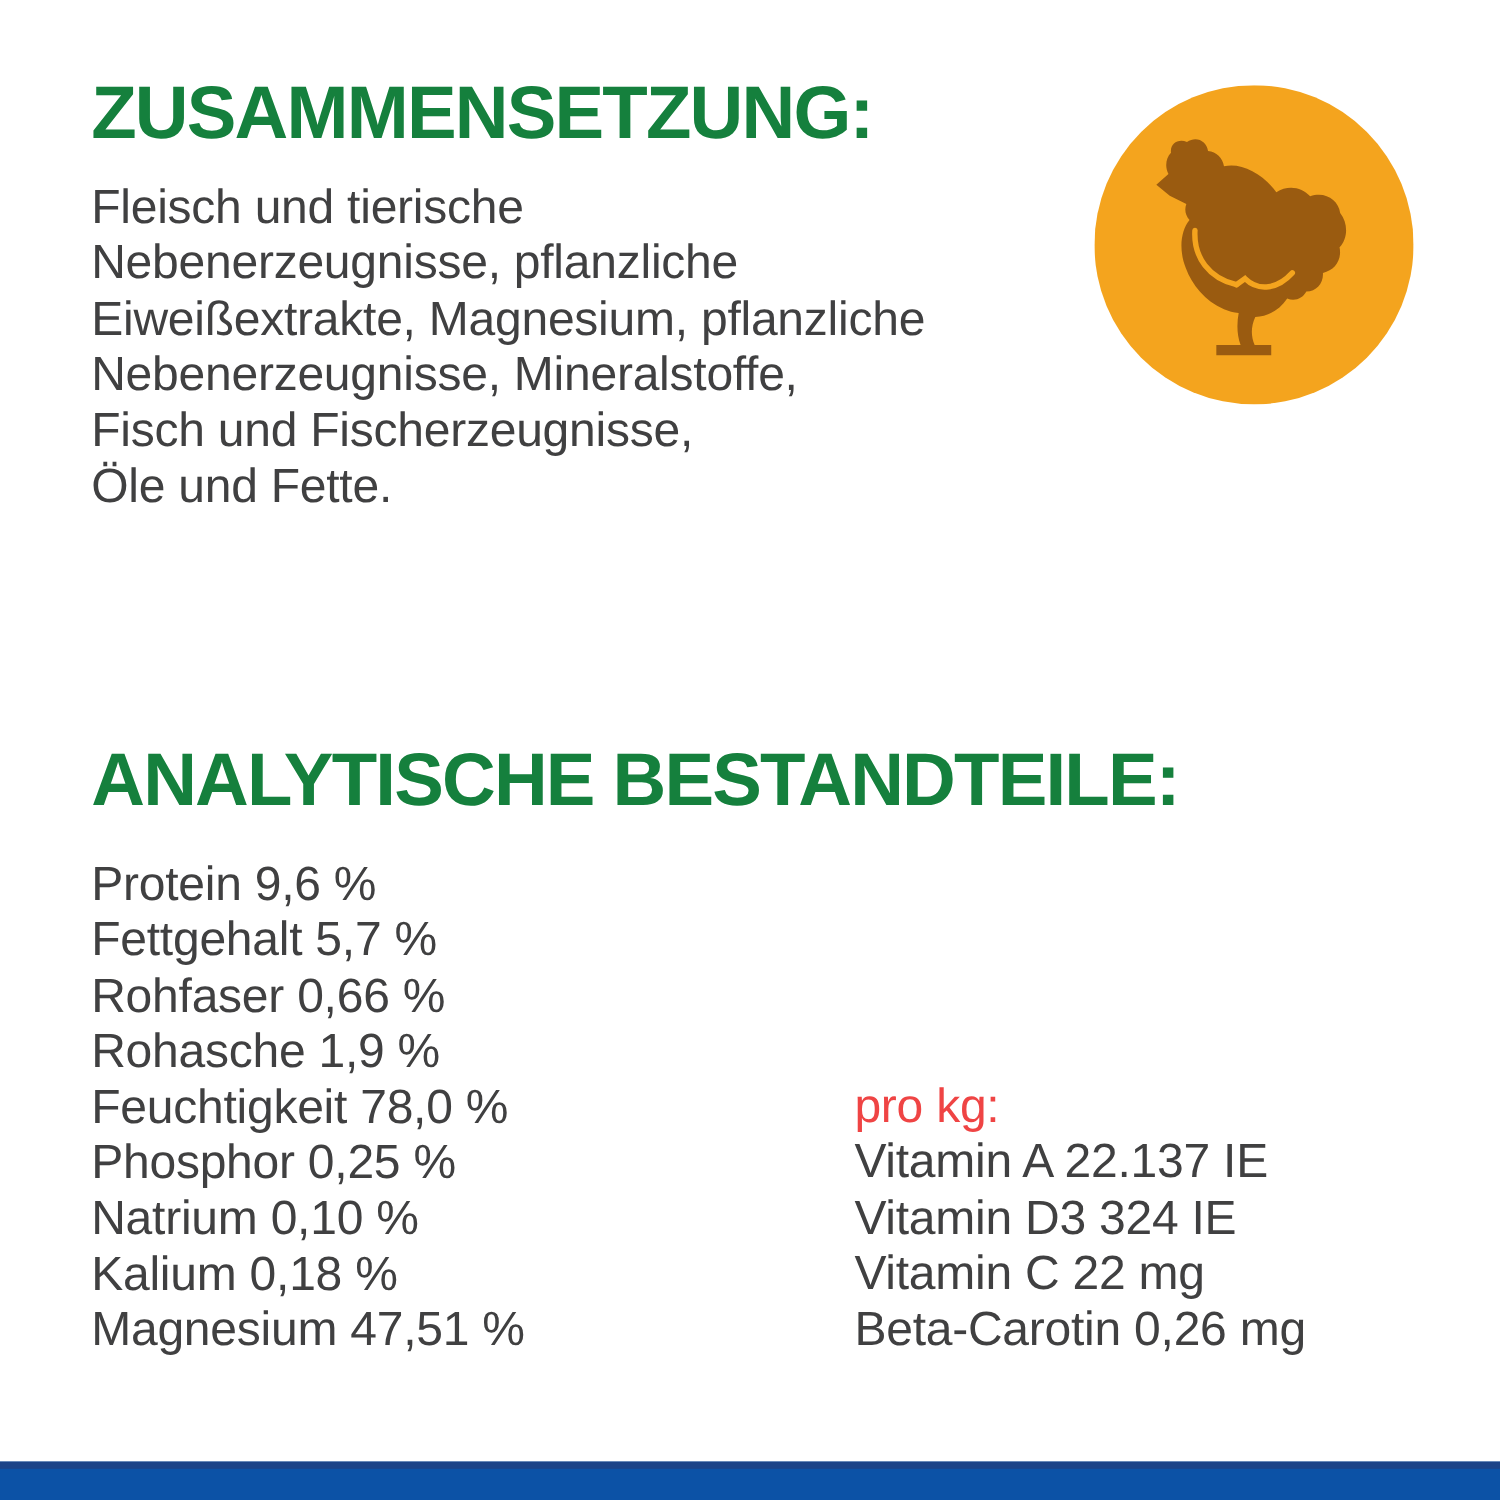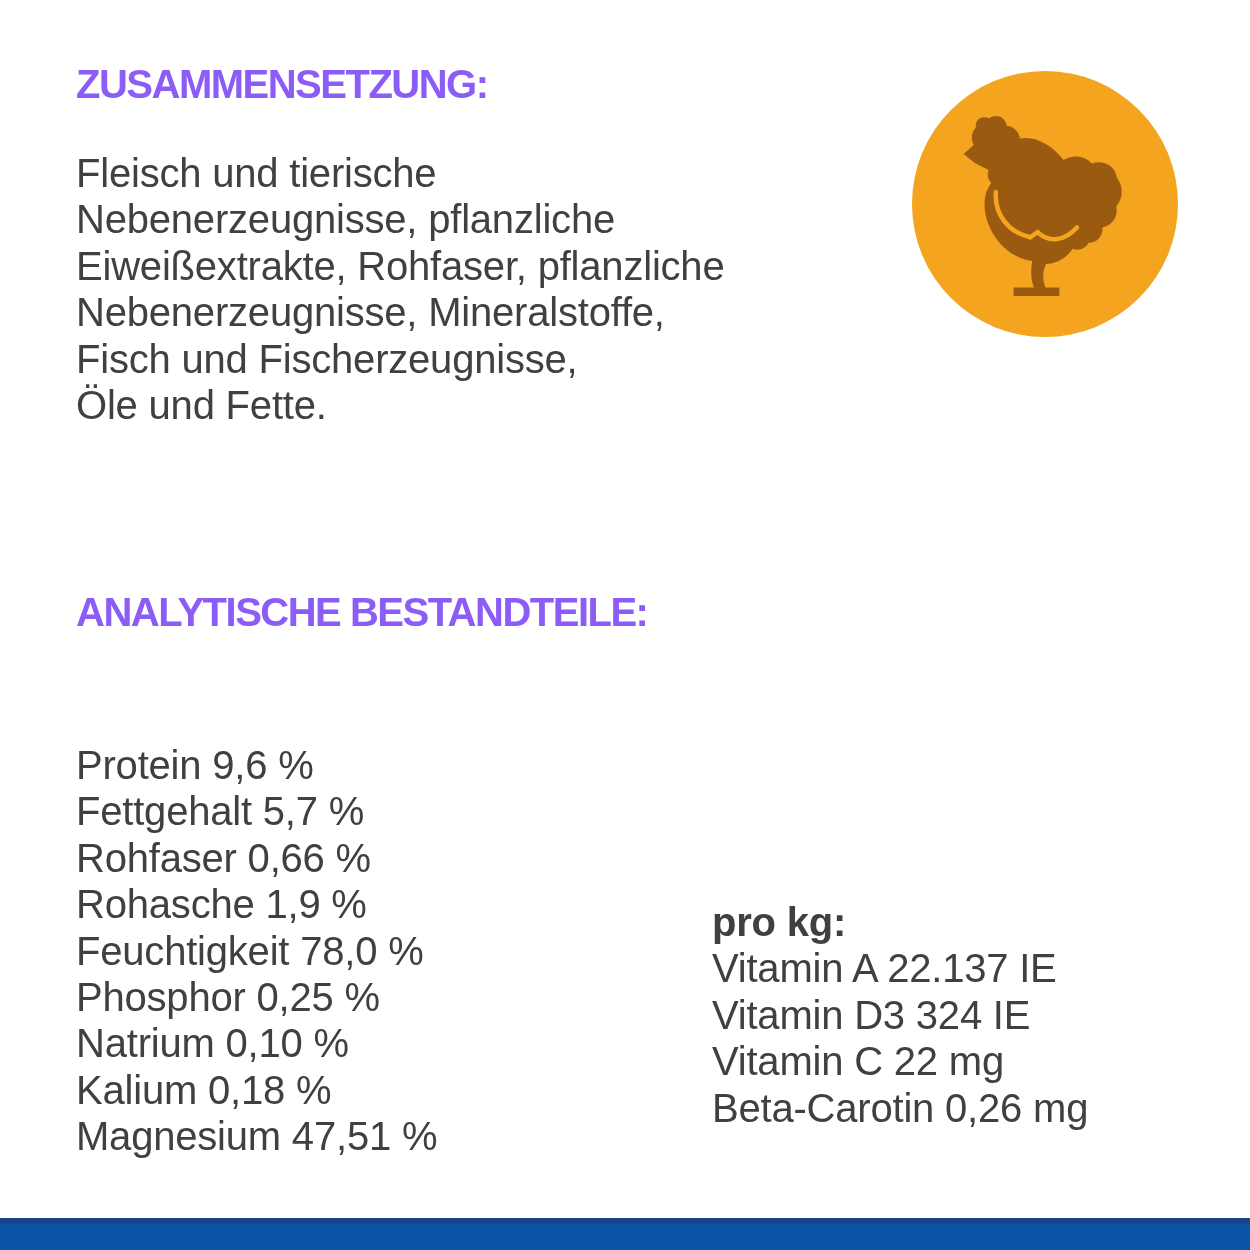--- a/index.html
+++ b/index.html
@@ -10,44 +10,44 @@
     background: #ffffff;
     overflow: hidden;
     font-family: "Liberation Sans", sans-serif;
   }
   .heading {
     position: absolute;
     left: 76px;
     margin: 0;
     font-family: "Liberation Sans", sans-serif;
     font-weight: 700;
-    font-size: 40px;
+    font-size: 62px;
     line-height: 1;
     letter-spacing: -1.5px;
-    color: #8b5cf6;
+    color: #15803d;
     white-space: nowrap;
   }
   .h-composition { top: 64px; }
-  .h-analytical  { top: 592px; }
+  .h-analytical  { top: 620px; }
   .bodytext {
     position: absolute;
     left: 76px;
     font-size: 40px;
     font-weight: 300;
     line-height: 46.4px;
     letter-spacing: -0.2px;
     color: #404041;
     white-space: nowrap;
   }
   .t-composition { top: 150px; }
-  .t-analytical-left { top: 714px; margin-top: 28px; }
+  .t-analytical-left { top: 714px; }
   .t-perkg { left: 712px; top: 899px; }
   .perkg-label {
-    font-weight: 700;
-    color: #404040;
+    font-weight: 400;
+    color: #ef4444;
   }
   .badge {
     position: absolute;
     left: 912px;
     top: 71px;
     width: 266px;
     height: 266px;
   }
   .footer-bar {
     position: absolute;
@@ -62,21 +62,21 @@
 </head>
 <body>
 
 <div class="page">
 
   <h1 class="heading h-composition">ZUSAMMENSETZUNG:</h1>
 
   <div class="bodytext t-composition">
     <div>Fleisch und tierische</div>
     <div>Nebenerzeugnisse, pflanzliche</div>
-    <div>Eiweißextrakte, Rohfaser, pflanzliche</div>
+    <div>Eiweißextrakte, Magnesium, pflanzliche</div>
     <div>Nebenerzeugnisse, Mineralstoffe,</div>
     <div>Fisch und Fischerzeugnisse,</div>
     <div>Öle und Fette.</div>
   </div>
 
   <div class="badge">
     <svg width="266" height="266" viewBox="0 0 100 100" aria-hidden="true">
       <circle cx="50" cy="50" r="50" fill="#F4A41E"></circle>
       <path fill="#9A5B10" d="
         M29,17.8

